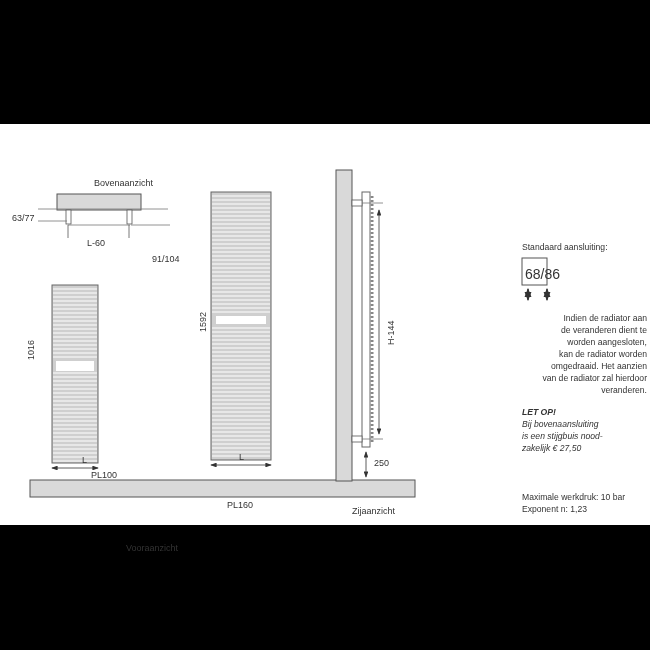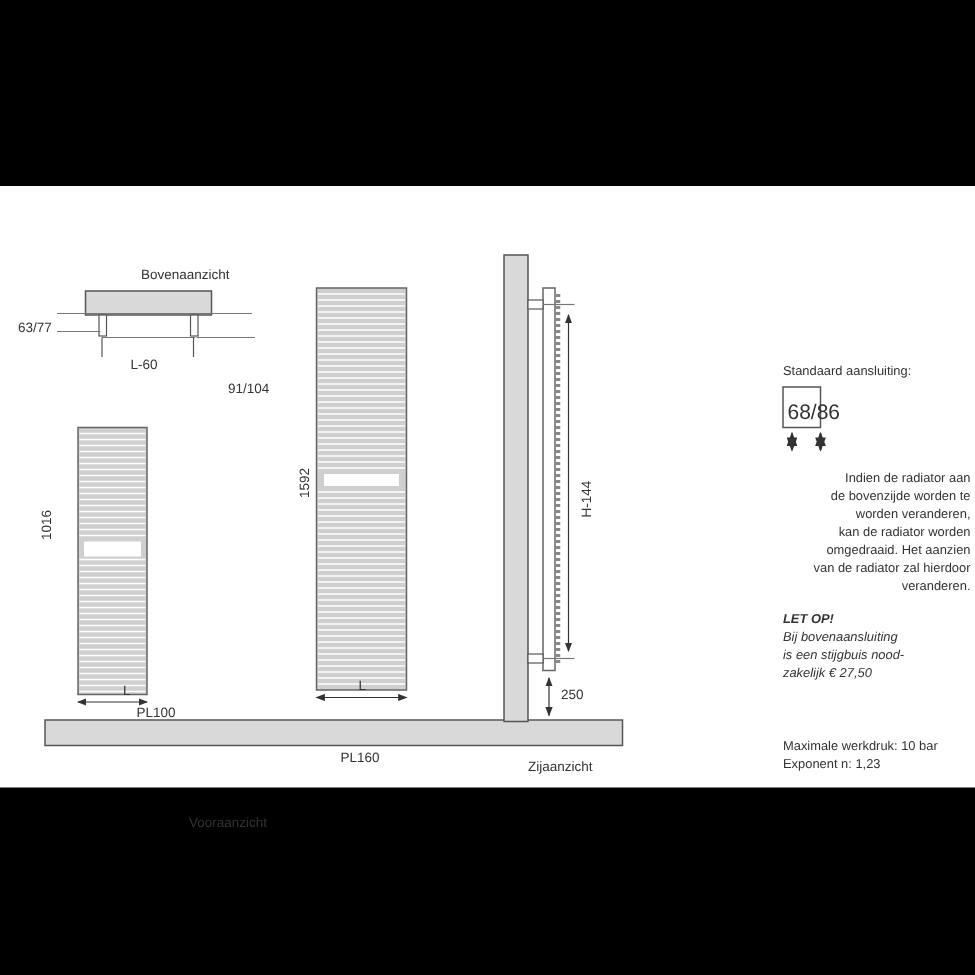--- a/index.html
+++ b/index.html
@@ -194,22 +194,22 @@
 <div class="lbl" style="left:126px;top:503px;margin-top:40px;">Vooraanzicht</div>
 <div class="lbl" style="left:352px;top:506px;">Zijaanzicht</div>
 <div class="lbl" style="left:386px;top:345px;transform:rotate(-90deg);transform-origin:left top;">H-144</div>
 <div class="lbl" style="left:374px;top:458px;">250</div>
 
 <div class="side-text" style="top:241px;">Standaard aansluiting:</div>
 <div class="lbl" style="left:525px;top:266px;font-size:14px;">68/86</div>
 
 <div class="side-text" style="top:312px;text-align:right;">
   <div>Indien de radiator aan</div>
-  <div>de bovenzijde worden te</div>
-  <div>worden veranderen,</div>
+  <div>de veranderen dient te</div>
+  <div>worden aangesloten,</div>
   <div>kan de radiator worden</div>
   <div>omgedraaid. Het aanzien</div>
   <div>van de radiator zal hierdoor</div>
   <div>veranderen.</div>
 </div>
 
 <div class="side-text" style="top:406px;font-style:italic;">
   <div style="font-weight:bold;">LET OP!</div>
   <div>Bij bovenaansluiting</div>
   <div>is een stijgbuis nood-</div>

